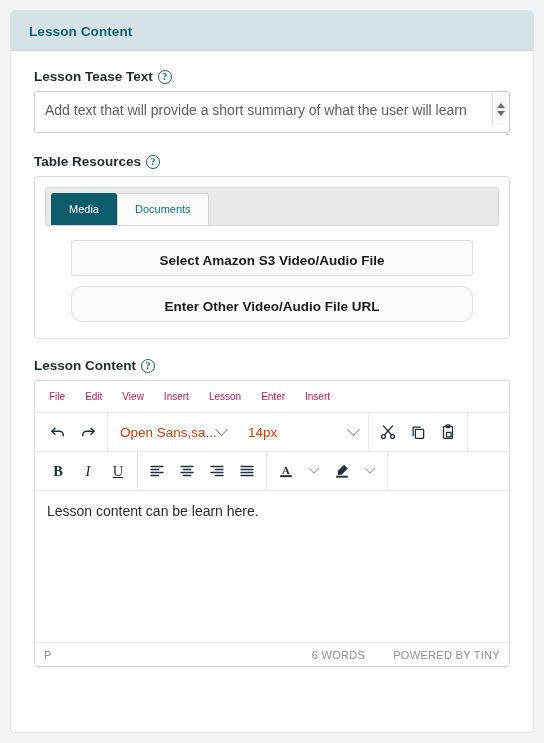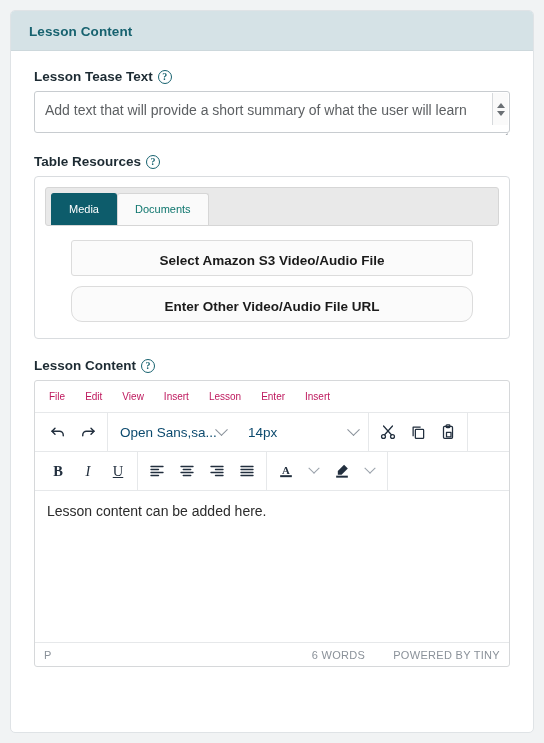--- a/index.html
+++ b/index.html
@@ -142,21 +142,21 @@
   .tb-group { display: flex; align-items: center; height: 100%; padding: 0 4px; }
   .tb-sep { width: 1px; height: 39px; background: #e6e8ea; }
   .tb-btn {
     width: 30px; height: 28px; display: flex;
     align-items: center; justify-content: center;
     cursor: pointer; border-radius: 3px; color: #222f3e;
   }
   .tb-select {
     display: flex; align-items: center; justify-content: space-between;
     height: 28px; cursor: pointer; border-radius: 3px;
-    font-size: 13.5px; color: #0c4a6e; padding: 0 6px 0 8px;
+    font-size: 13.5px; color: #c2410c; padding: 0 6px 0 8px;
   }
   .tb-select.font { width: 120px; }
   .tb-select.size { width: 124px; }
   .chev { width: 9px; height: 9px; border-right: 1.6px solid #8a929b; border-bottom: 1.6px solid #8a929b; transform: rotate(45deg) translate(-2px,-2px); }
   .tb-txt { font-weight: bold; font-size: 14.5px; color: #222f3e; font-family: "Liberation Serif", serif; }
   .tb-txt.i { font-style: italic; font-weight: normal; font-family: "Liberation Serif", serif; }
   .tb-txt.u { text-decoration: underline; font-weight: normal; }
   .colorbtn { display: flex; align-items: center; }
   .colorchev { width: 26px; height: 28px; display: flex; align-items: center; justify-content: center; cursor: pointer; }
   .chev-sm { width: 8px; height: 8px; border-right: 1.6px solid #9aa2ab; border-bottom: 1.6px solid #9aa2ab; transform: rotate(45deg) translate(-2px,-2px); }
@@ -355,21 +355,21 @@
                 </div>
                 <div class="colorchev">
                     <span class="chev-sm"></span>
                   </div>
               </div>
             </div>
             <div class="tb-sep"></div>
           </div>
 
           <div class="tiny-content">
-            <div>Lesson content can be added here.</div>
+            <div>Lesson content can be learn here.</div>
           </div>
 
           <div class="tiny-status">
             <span>P</span>
             <span class="status-right">
               <span>6 WORDS</span>
               <span>POWERED BY TINY</span>
             </span>
           </div>
 

